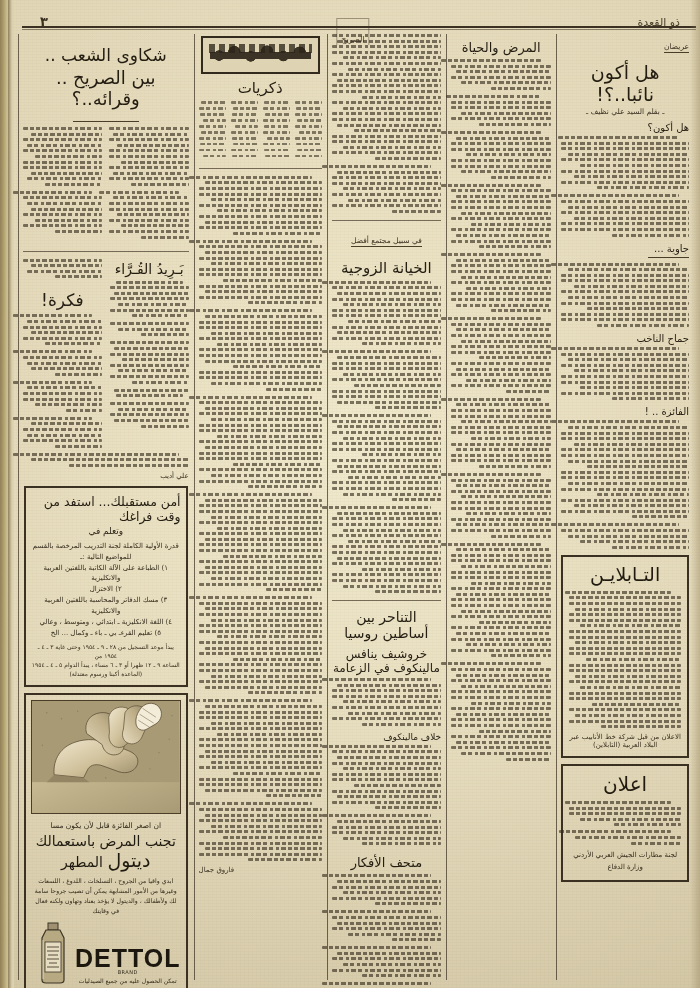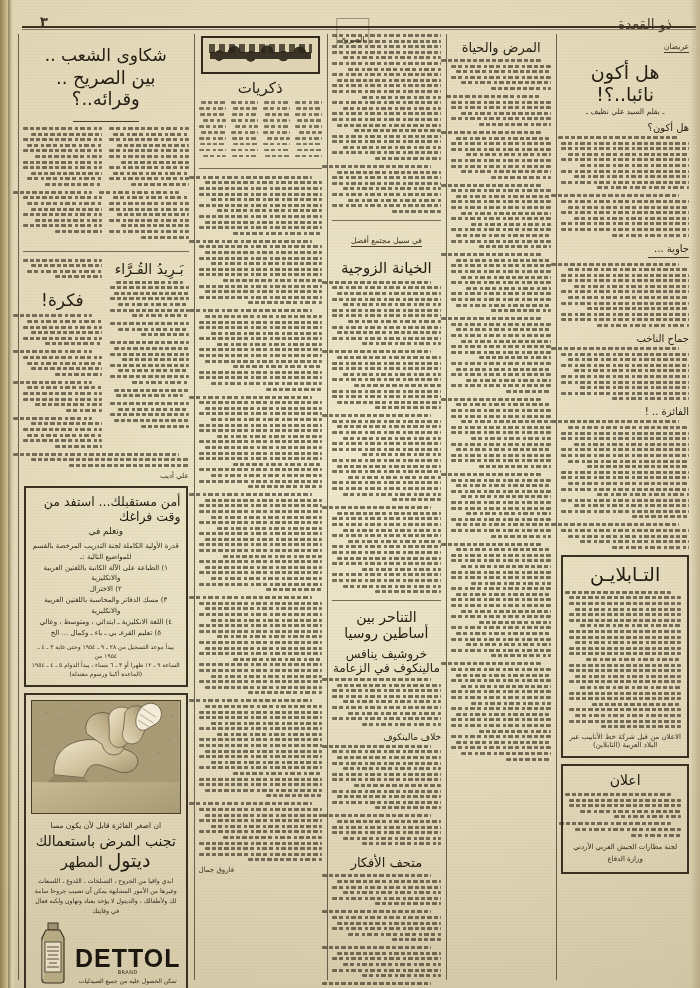--- a/index.html
+++ b/index.html
@@ -35,21 +35,21 @@
   }
   #edge-right{
     position:absolute;right:0;top:0;bottom:0;width:10px;
     background:linear-gradient(270deg,rgba(150,133,92,.45),rgba(150,133,92,0));
   }
 
   .page{position:absolute;inset:0;}
 
   
   .top-strip{position:absolute;top:14px;left:14px;right:8px;height:26px;}
-  .folio{position:absolute;right:20px;top:2px;font-size:14px;letter-spacing:.4px;color:#4a3f2c;}
+  .folio{position:absolute;right:12px;top:2px;font-size:11px;letter-spacing:.4px;color:#4a3f2c;}
   .pageno{position:absolute;left:26px;top:0px;font-size:13px;color:#3a3020;font-weight:bold;}
   .paper-name{position:absolute;left:50%;transform:translateX(-50%);top:4px;font-size:8px;color:#4a3f2c;
     border:1px solid rgba(70,58,38,.45);border-bottom:none;padding:16px 4px 1px;}
   .rule-main{position:absolute;top:26px;left:22px;right:4px;height:2px;background:#3b3122;}
   .rule-main2{position:absolute;top:29px;left:22px;right:4px;height:1px;background:rgba(59,49,34,.55);}
 
   
   .cols{position:absolute;top:34px;left:18px;right:6px;bottom:8px;display:flex;flex-direction:row;}
   .col{position:relative;height:100%;}
   .col-rule{position:absolute;top:0;bottom:0;width:1px;background:rgba(55,45,30,.70);}
@@ -126,21 +126,21 @@
   .dettol-body{font-size:6.2px;text-align:center;line-height:1.6;color:#332b1c;margin:0 0 4px;}
   .dettol-brandrow{display:flex;align-items:flex-end;justify-content:space-between;margin-top:6px;}
   .dettol-word{font-family:"Liberation Sans",sans-serif;font-weight:bold;font-size:25px;letter-spacing:1px;color:#1d180f;line-height:.95;}
   .dettol-tm{font-size:5px;letter-spacing:.5px;color:#332b1c;text-align:center;margin-top:-2px;}
   .dettol-tag{font-size:6px;color:#332b1c;text-align:center;margin-top:2px;}
   .bottle{width:44px;height:62px;}
 
   
   .boxed{border:2px solid #3b3122;margin:6px 0 0;padding:5px 6px 7px;}
   .boxed h2{font-size:19px;text-align:center;margin:1px 0 6px;font-weight:normal;color:#201a10;}
-  .boxed.small h2{font-size:14px;margin:1px 0 5px;}
+  .boxed.small h2{font-size:20px;margin:1px 0 5px;}
   .sig{font-size:7px;text-align:center;margin-top:5px;line-height:1.7;color:#342b1c;}
   .sign{font-size:7px;text-align:left;margin-top:3px;color:#3a3020;}
   .sign.r{text-align:right;}
   .centered-small{font-size:7px;text-align:center;color:#3a3020;margin-top:3px;}
   .hidden-text{position:absolute;width:1px;height:1px;overflow:hidden;clip:rect(0 0 0 0);}
 </style>
 </head>
 <body>
 
 <div id="paper"></div>

